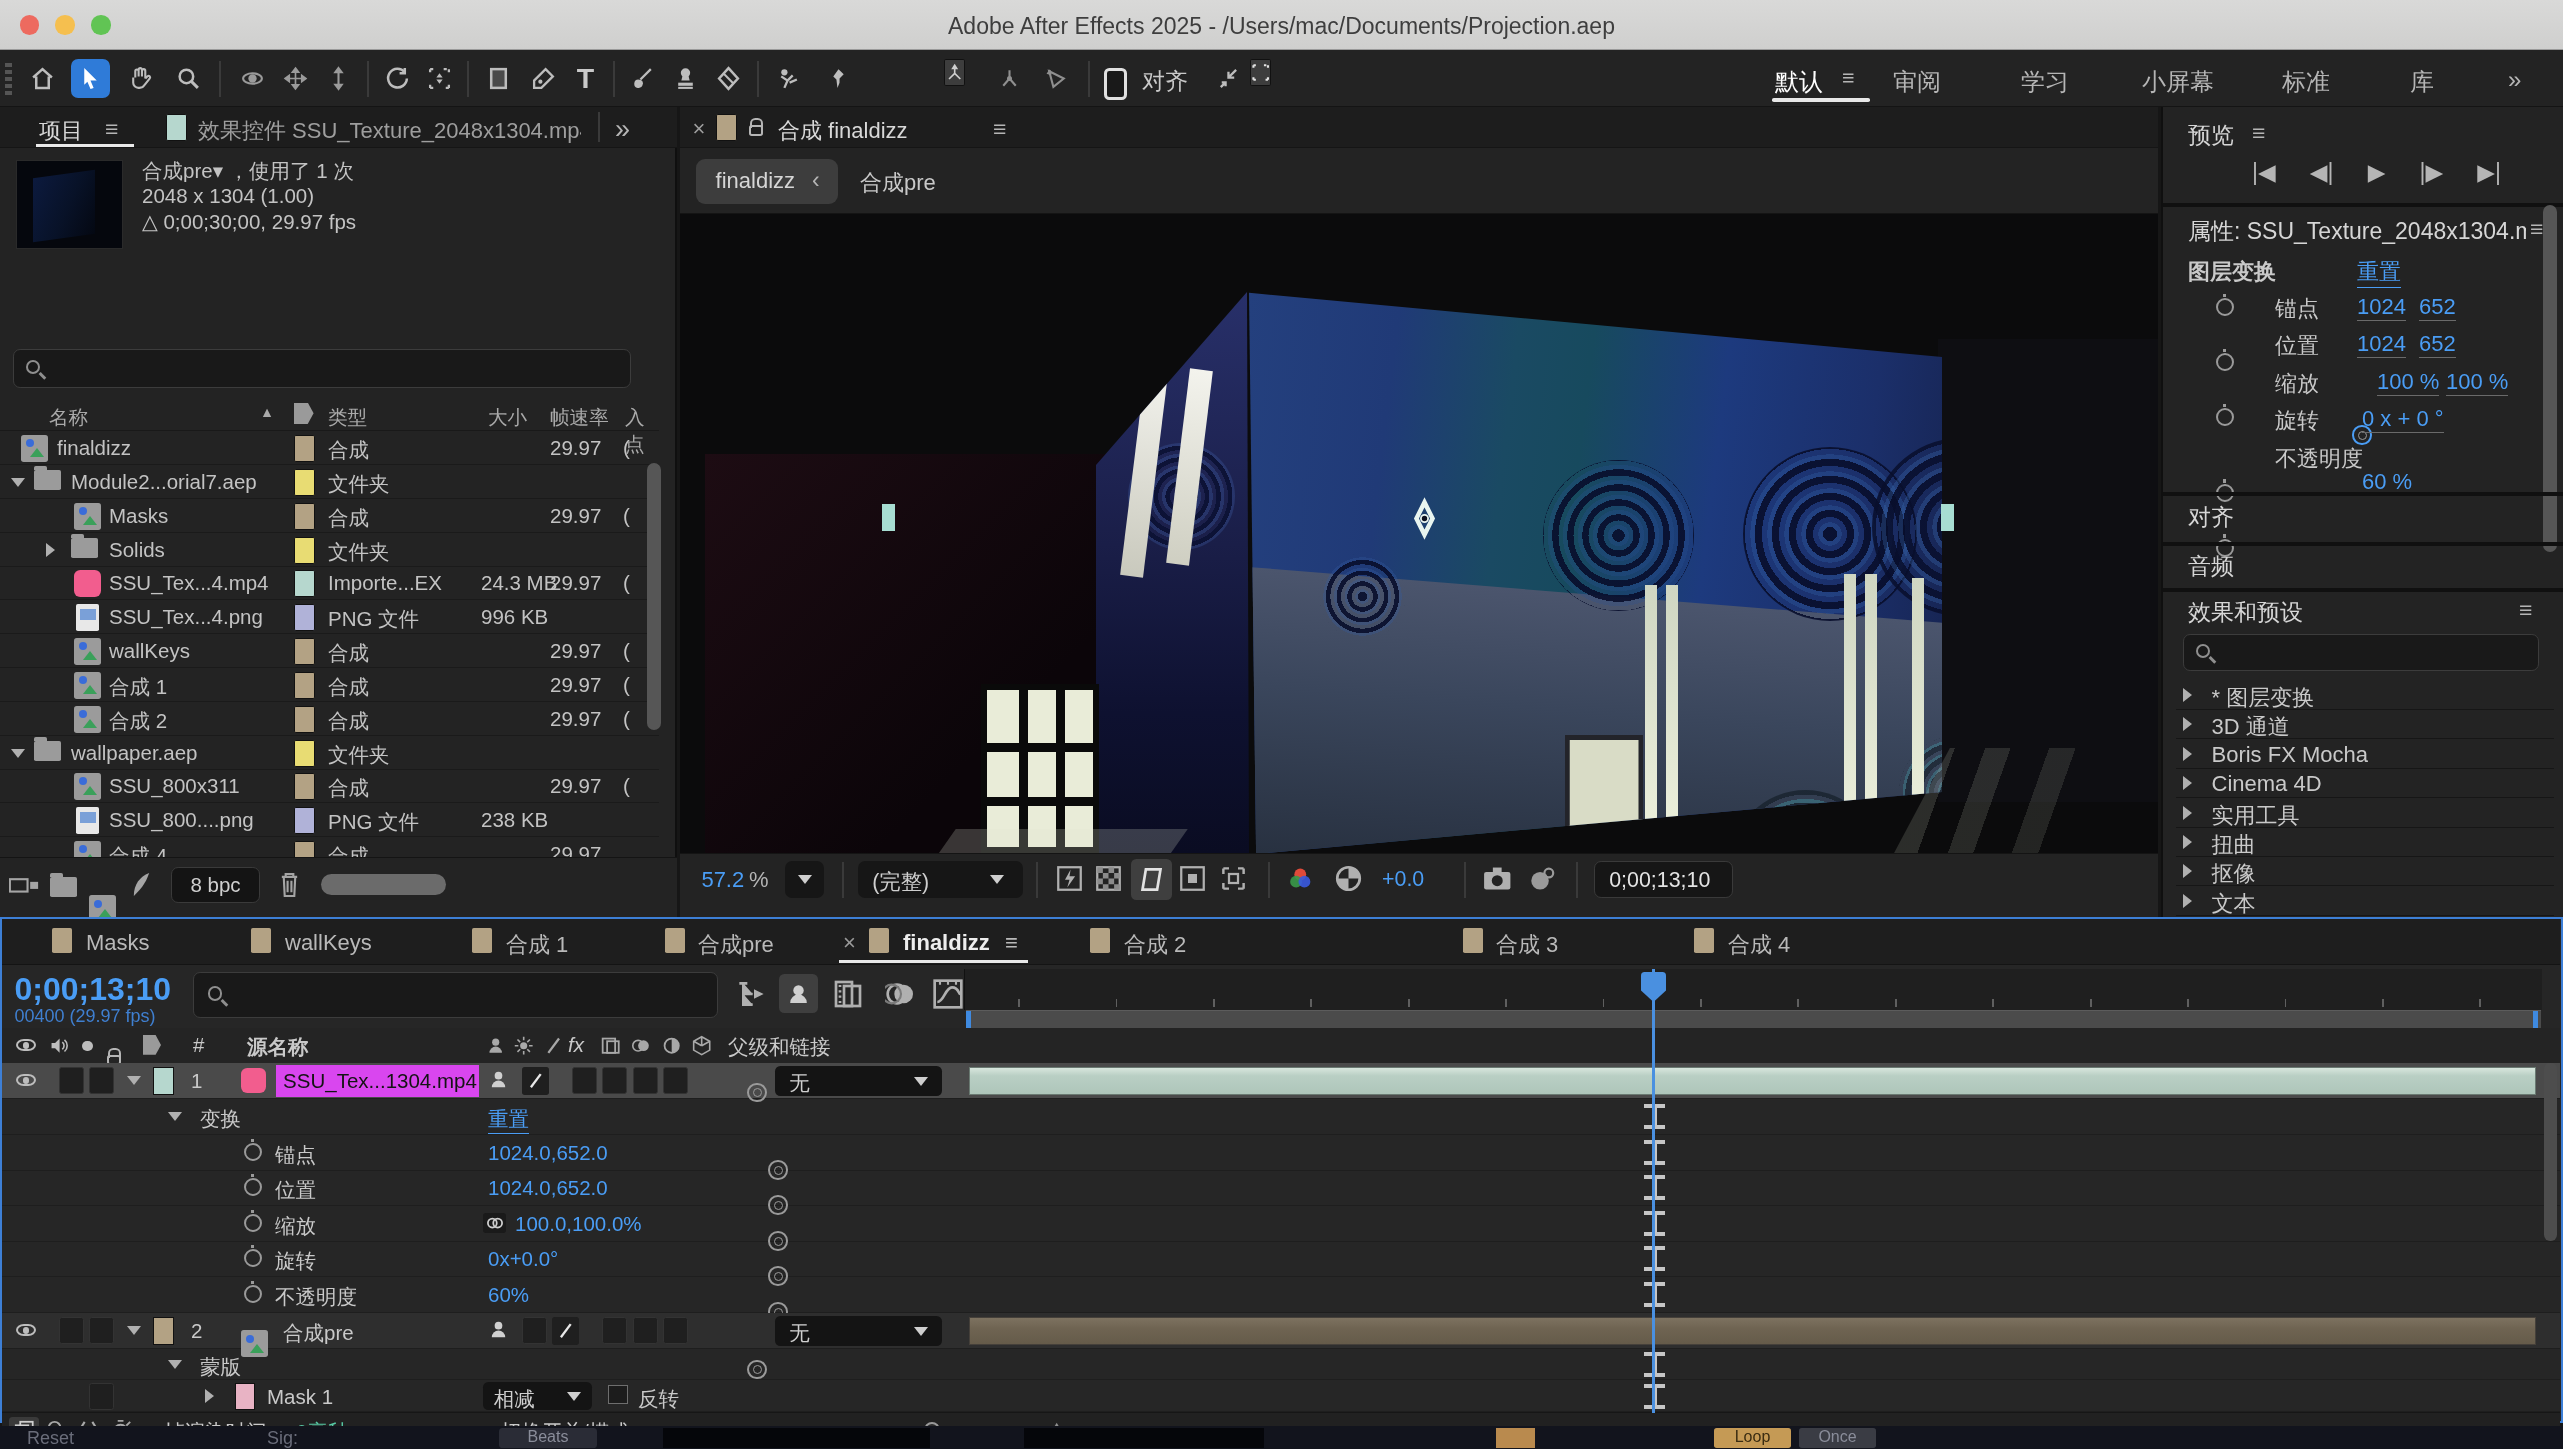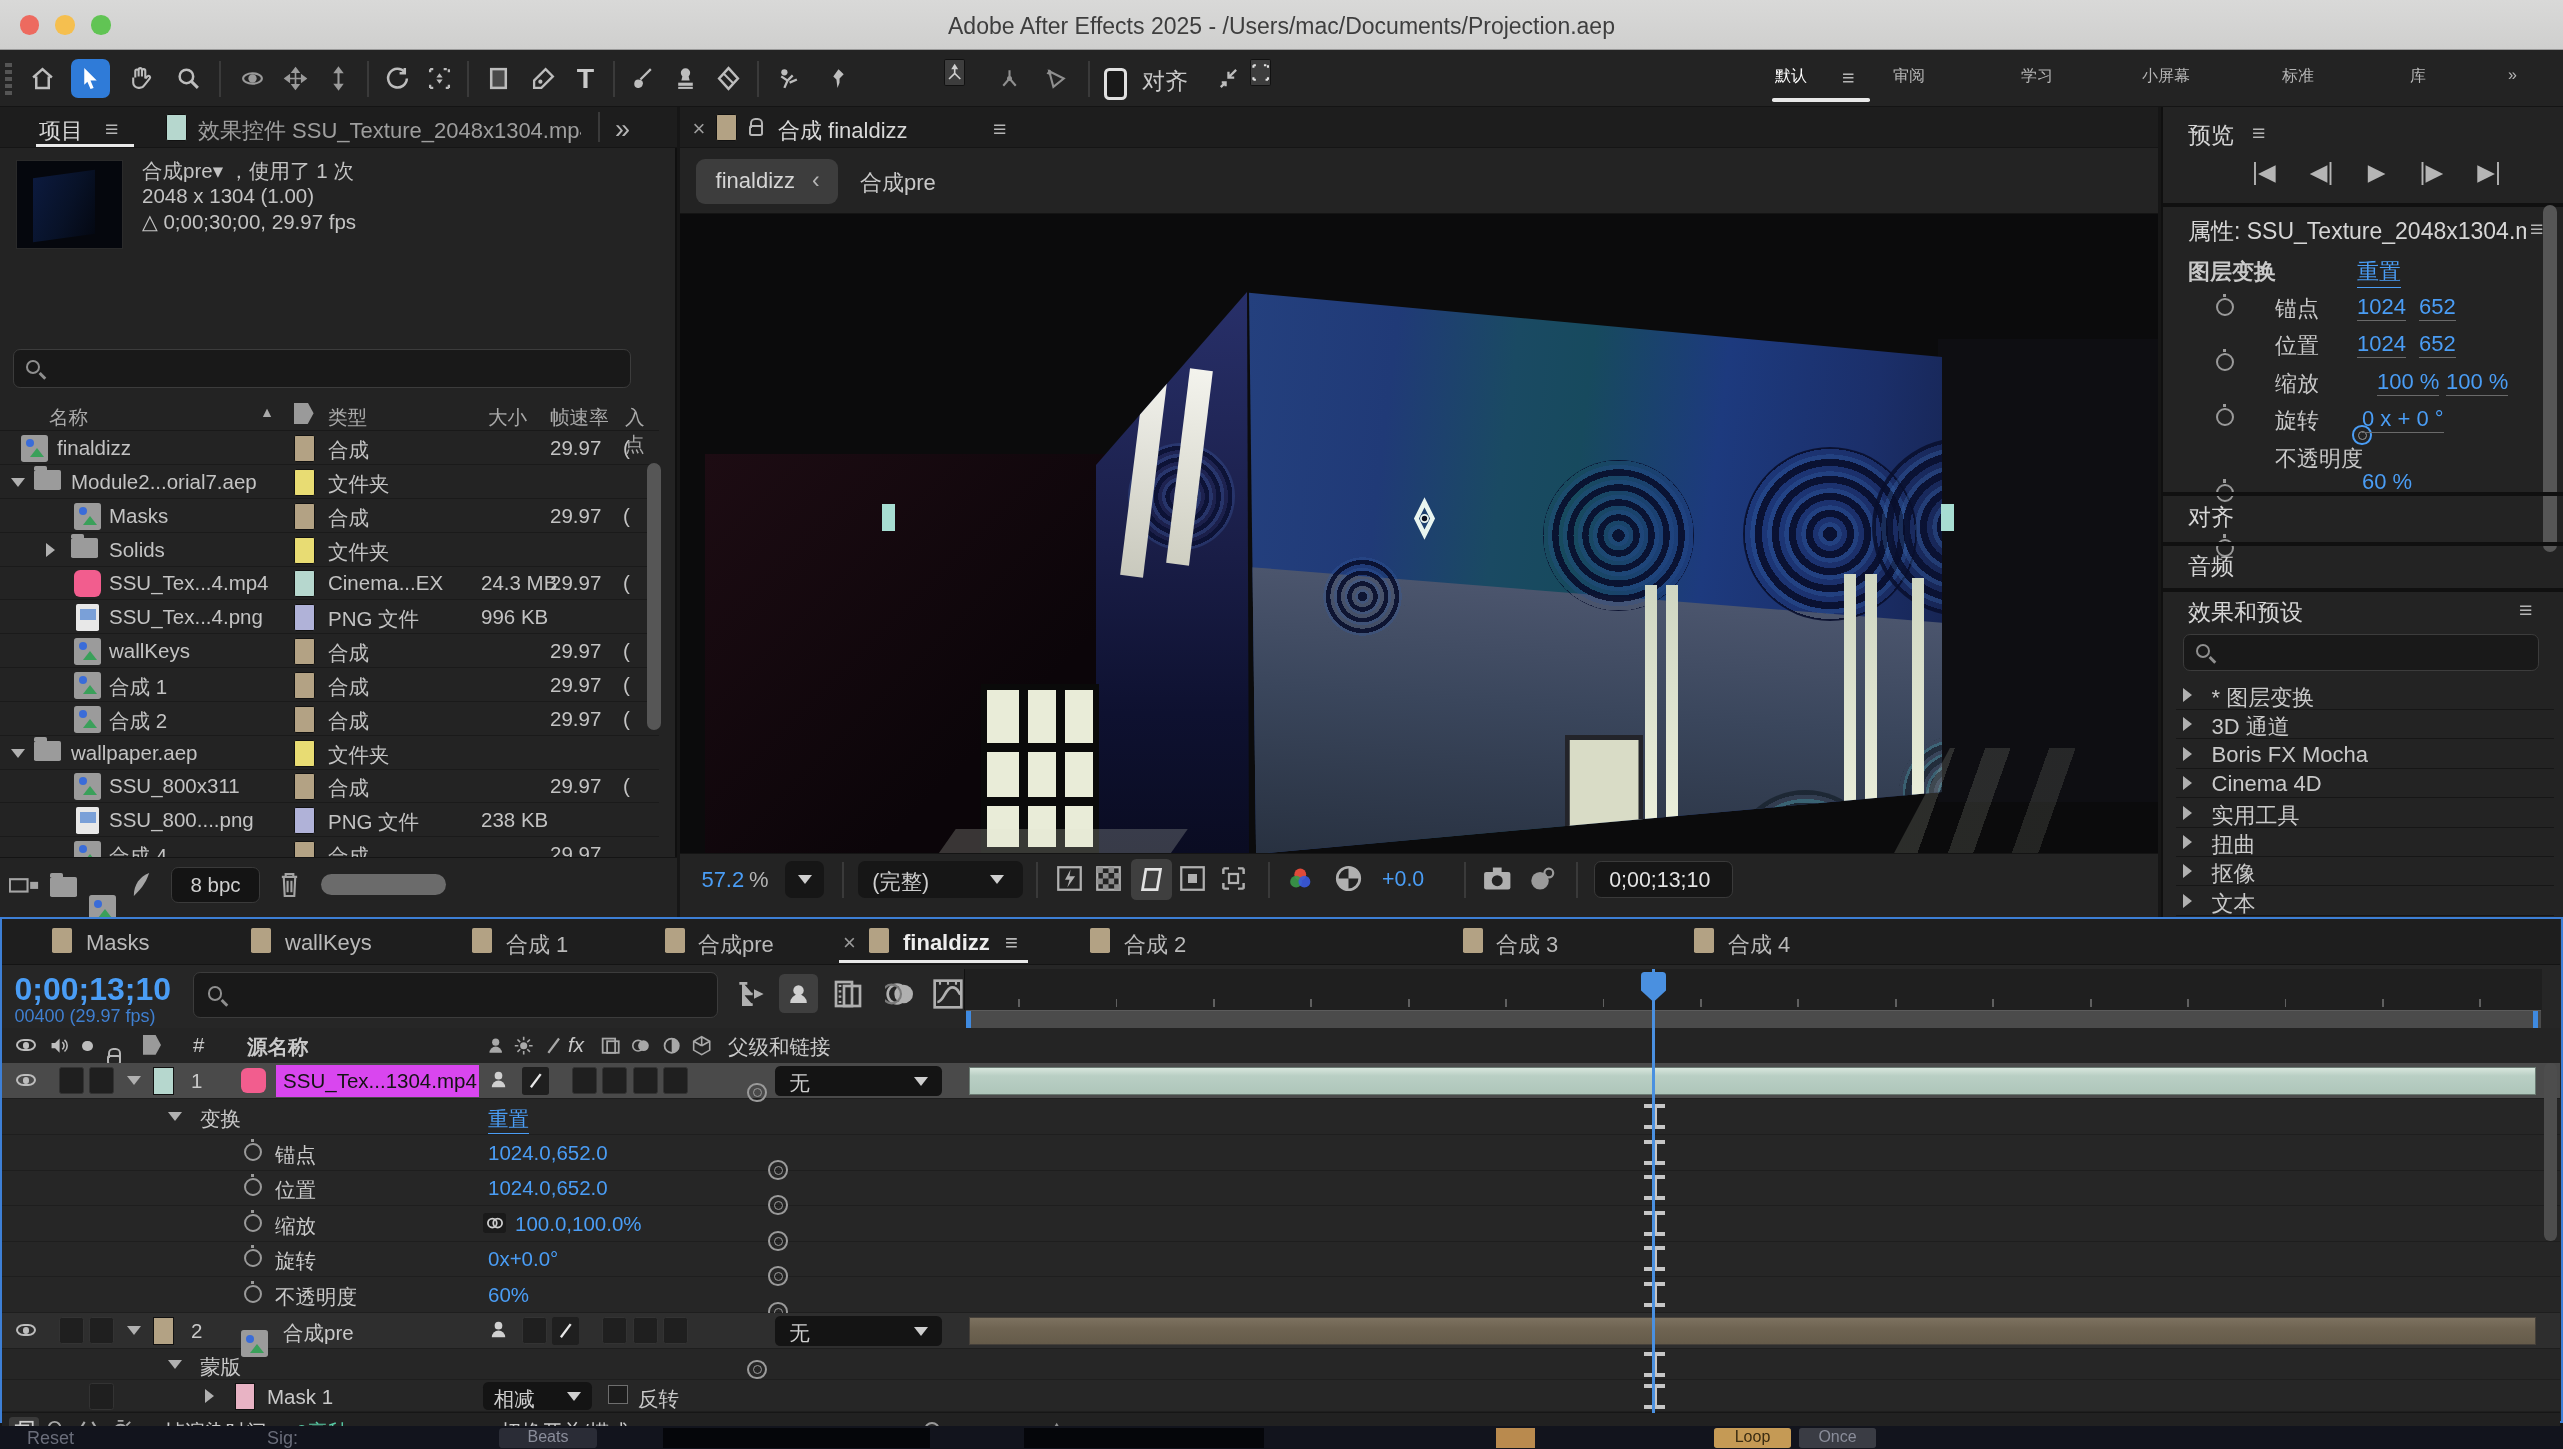--- a/index.html
+++ b/index.html
@@ -14,21 +14,21 @@
 
   
   #toolbar{left:0;top:50px;width:2563px;height:57px;background:#232323;border-bottom:1.8px solid #141414;}
   .tool{top:9px;width:39px;height:39px;border-radius:7.1px;display:flex;align-items:center;justify-content:center;color:#bdbdbd;font-size:23px;}
   .tool svg{display:block;}
   .tool.active{background:#2f7bd8;color:#fff;}
   .tool.chip{background:#3d3d3d;}
   .tsep{top:10.7px;width:1.8px;height:36px;background:#3a3a3a;}
   .grip{left:5.3px;top:12.5px;width:7.1px;height:32px;background:repeating-linear-gradient(#555 0 3.6px,transparent 3.6px 7.1px);}
   #snaplabel{color:#c9c9c9;font-size:23px;top:16px;}
-  .wstab{top:16px;font-size:16px;color:#b5b5b5;}
+  .wstab{top:16px;font-size:24px;color:#b5b5b5;}
   .wstab.active{color:#ffffff;}
   .wsunder{top:48px;height:3.6px;background:#e8e8e8;border-radius:1.8px;}
 
   
   .panel{background:#232323;}
   .ptabrow{height:41px;background:#1d1d1d;border-bottom:0.9px solid #151515;}
   .ptab{font-size:22px;color:#d8d8d8;}
   .ptab.dim{color:#9e9e9e;}
   .underline{height:2.7px;background:#e9e9e9;}
   .menuicon{color:#b5b5b5;font-size:23px;}
@@ -305,21 +305,21 @@
         <div class="abs chev-r" style="left:46px;top:9.8px;"></div>
         <div class="abs foldericon" style="left:71px;"></div>
         <div class="abs prtext" style="left:109px;text-align:center;">Solids</div>
         <div class="abs chip" style="left:294px;top:3.6px;background:#e8dc73;"></div>
         <div class="abs prtext" style="left:328px;">文件夹</div>
       </div>
       <div class="abs pr" style="top:135px;">
         <div class="abs biliicon" style="left:74px;top:3.6px;"></div>
         <div class="abs prtext" style="left:109px;">SSU_Tex...4.mp4</div>
         <div class="abs chip" style="left:294px;top:3.6px;background:#b6d7ce;"></div>
-        <div class="abs prtext" style="left:328px;">Cinema...EX</div>
+        <div class="abs prtext" style="left:328px;">Importe...EX</div>
         <div class="abs prtext" style="left:481px;">24.3 MB</div>
         <div class="abs prtext" style="left:550px;">29.97</div>
         <div class="abs prtext" style="left:623px;">(</div>
       </div>
       <div class="abs pr" style="top:169px;">
         <div class="abs pngicon" style="left:76px;top:3.6px;"></div>
         <div class="abs prtext" style="left:109px;">SSU_Tex...4.png</div>
         <div class="abs chip" style="left:294px;top:3.6px;background:#b0b2d8;"></div>
         <div class="abs prtext" style="left:328px;">PNG 文件</div>
         <div class="abs prtext" style="left:481px;">996 KB</div>

